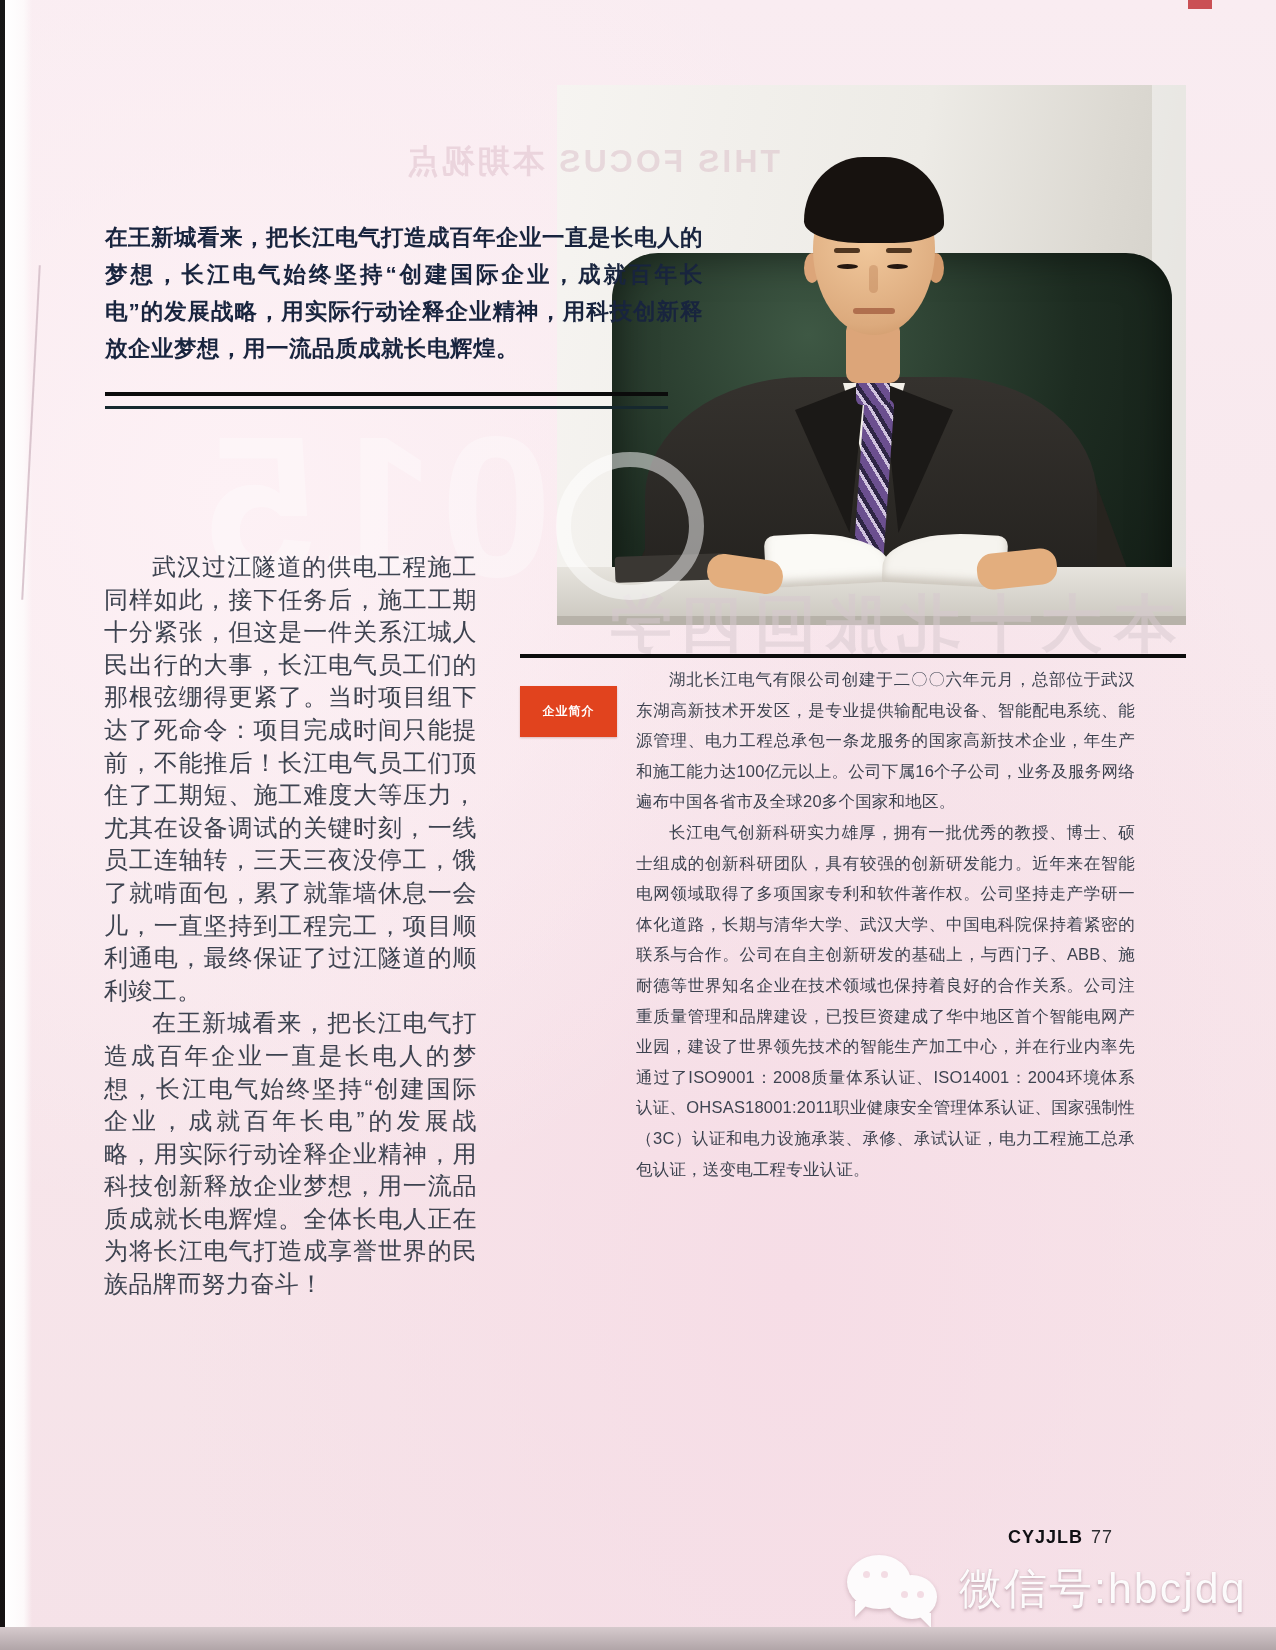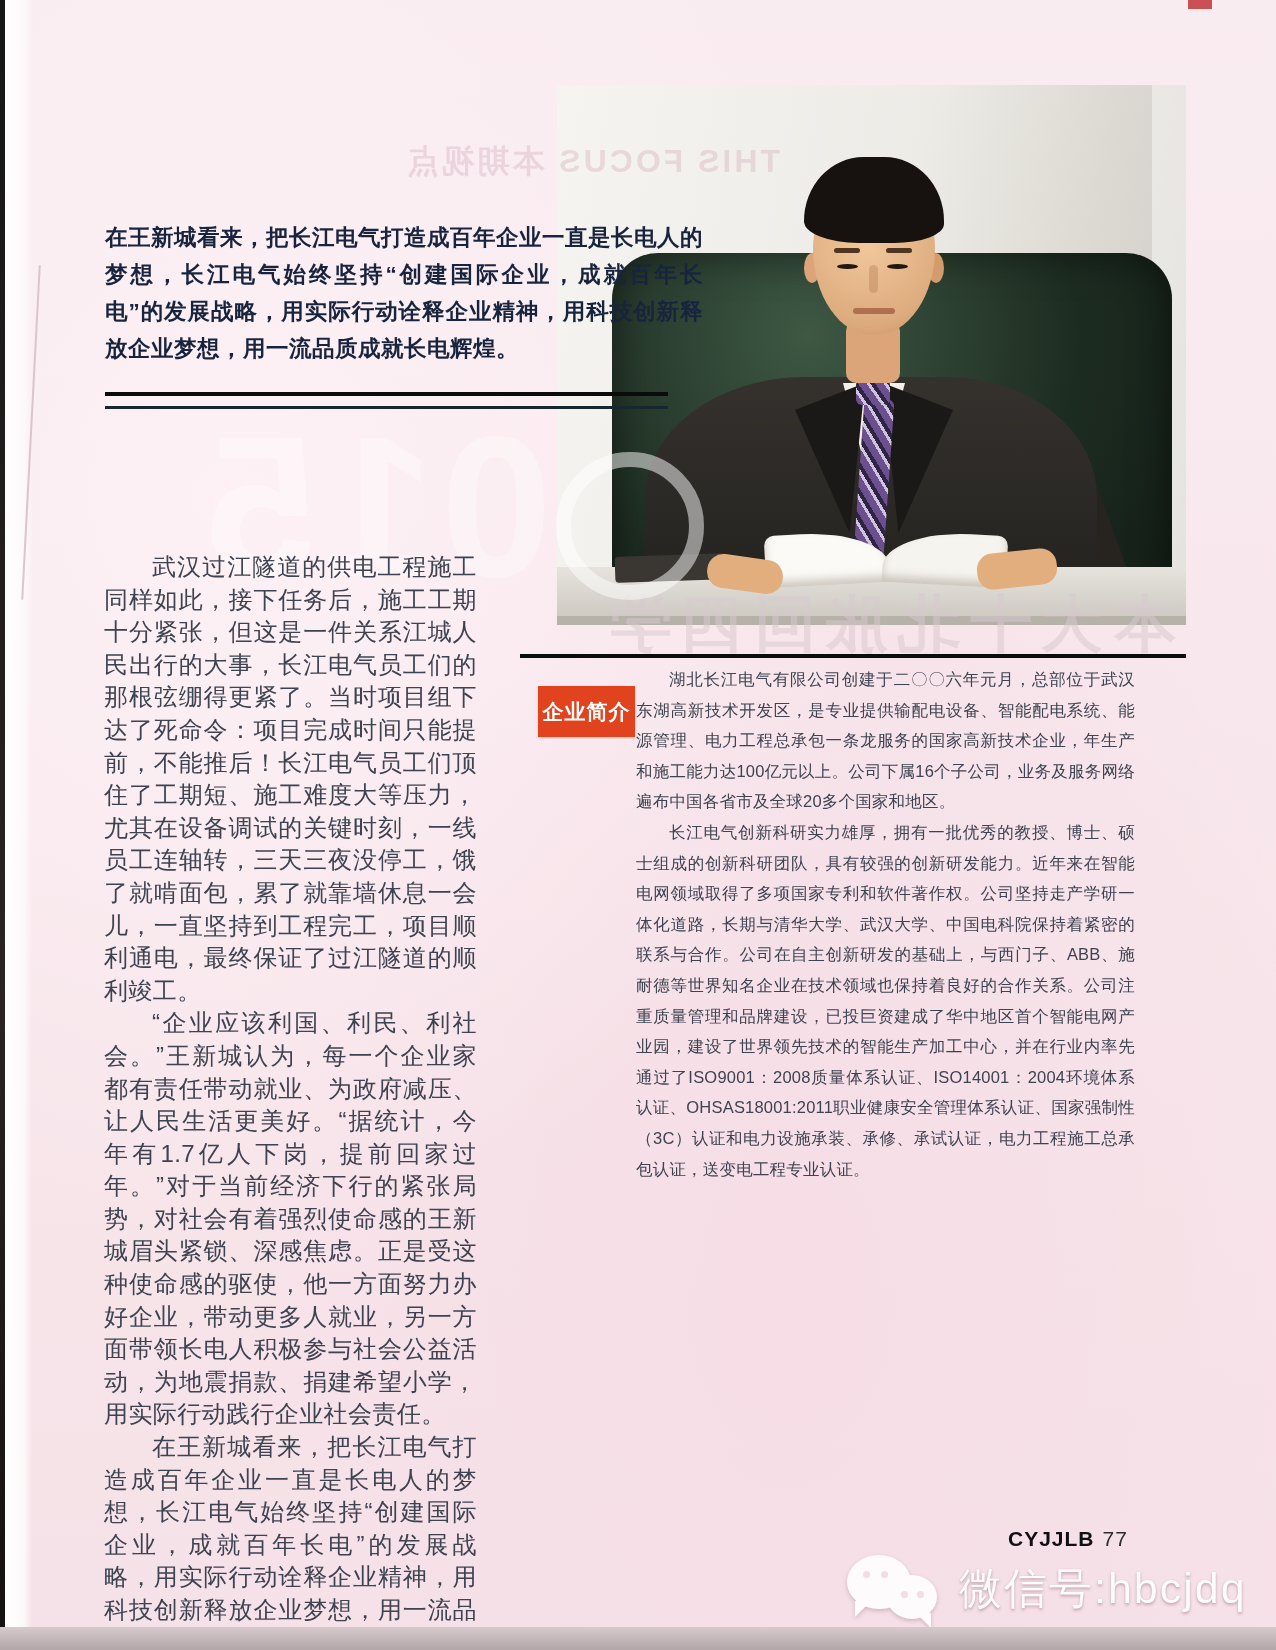--- a/index.html
+++ b/index.html
@@ -67,34 +67,34 @@
   .desk{left:0;bottom:0;width:100%;height:58px;background:linear-gradient(#e6e3dd,#cac6be);}
   .desk-edge{left:0;bottom:0;width:100%;height:9px;background:#b7b2a9;}
   .folder{left:58px;bottom:44px;width:112px;height:26px;background:#3a3733;transform:rotate(-2deg);border-radius:4px;}
   .book-l{left:208px;bottom:40px;width:124px;height:52px;background:#fbfaf6;border-radius:10px 70% 0 10px;transform:rotate(-3deg);box-shadow:inset 0 -6px 8px rgba(160,150,135,.5);}
   .book-r{left:326px;bottom:40px;width:124px;height:52px;background:#f6f4ef;border-radius:70% 10px 10px 0;transform:rotate(3deg);box-shadow:inset 0 -6px 8px rgba(160,150,135,.5);}
   .hand-l{left:150px;bottom:34px;width:76px;height:34px;background:#e3ae7e;border-radius:16px;transform:rotate(8deg);}
   .hand-r{left:420px;bottom:38px;width:80px;height:36px;background:#e3ae7e;border-radius:16px;transform:rotate(-6deg);}
 
   
   .section-rule{left:520px;top:654px;width:666px;height:4px;background:#0c0c0c;z-index:5;}
-  .badge{left:538px;top:686px;width:97px;height:51px;background:#e1431e;color:#fff;
-    display:flex;align-items:center;justify-content:center;font-weight:bold;font-size:21px;
+  .badge{left:520px;top:686px;width:97px;height:51px;background:#e1431e;color:#fff;
+    display:flex;align-items:center;justify-content:center;font-weight:bold;font-size:12px;
     letter-spacing:1px;z-index:5;box-shadow:0 1px 2px rgba(120,40,20,.25);}
 
   
   .col{color:#3d4350;text-align:justify;z-index:5;}
   .col p{margin:0;text-indent:2em;}
   .left-col{left:104px;top:551px;width:373px;font-size:24px;line-height:32.6px;letter-spacing:.4px;}
   .right-col{left:636px;top:664px;width:499px;font-size:16.5px;line-height:30.6px;letter-spacing:.2px;}
   .end-mark{display:inline-block;width:19px;height:19px;background:#0d0d0d;color:#fff;font-weight:bold;
     font-size:14px;line-height:19px;text-align:center;text-indent:0;vertical-align:-2px;margin-left:4px;border-radius:2px;}
 
   
-  .footer-code{left:1008px;top:1527px;width:160px;font-size:21px;color:#101014;z-index:6;letter-spacing:1px;}
+  .footer-code{left:1008px;top:1527px;width:160px;font-size:18px;color:#101014;z-index:6;letter-spacing:1px;}
   .footer-code .code{font-weight:bold;}
   .footer-code .num{font-weight:normal;color:#2c2c30;margin-left:8px;}
   .wechat-row{left:845px;top:1549px;display:flex;align-items:center;z-index:6;}
   .wx{position:relative;width:104px;height:80px;filter:drop-shadow(0 2px 2px rgba(165,130,142,.45));}
   .wx .b1{position:absolute;left:2px;top:6px;width:64px;height:54px;background:#fdfbfc;border-radius:50% 50% 48% 50%;}
   .wx .b1:after{content:"";position:absolute;left:8px;bottom:-8px;width:16px;height:16px;background:#fdfbfc;clip-path:polygon(0 100%,0 0,100% 0);}
   .wx .b2{position:absolute;left:42px;top:26px;width:50px;height:44px;background:#fdfbfc;border-radius:50%;}
   .wx .b2:after{content:"";position:absolute;right:6px;bottom:-9px;width:15px;height:15px;background:#fdfbfc;clip-path:polygon(100% 100%,0 0,100% 0);}
   .wx .e{position:absolute;width:7px;height:7px;background:#f3dce4;border-radius:50%;}
   .wx .e1{left:18px;top:22px;} .wx .e2{left:36px;top:22px;}
@@ -146,21 +146,20 @@
     <div class="abs book-r"></div>
     <div class="abs hand-l"></div>
     <div class="abs hand-r"></div>
   </div>
 
   <div class="abs section-rule"></div>
   <div class="abs badge">企业简介</div>
 
   <div class="abs col left-col">
     <p>武汉过江隧道的供电工程施工同样如此，接下任务后，施工工期十分紧张，但这是一件关系江城人民出行的大事，长江电气员工们的那根弦绷得更紧了。当时项目组下达了死命令：项目完成时间只能提前，不能推后！长江电气员工们顶住了工期短、施工难度大等压力，尤其在设备调试的关键时刻，一线员工连轴转，三天三夜没停工，饿了就啃面包，累了就靠墙休息一会儿，一直坚持到工程完工，项目顺利通电，最终保证了过江隧道的顺利竣工。</p>
-    <p>“企业应该利国、利民、利社会。”王新城认为，每一个企业家都有责任带动就业、为政府减压、让人民生活更美好。“据统计，今年有1.7亿人下岗，提前回家过年。”对于当前经济下行的紧张局势，对社会有着强烈使命感的王新城眉头紧锁、深感焦虑。正是受这种使命感的驱使，他一方面努力办好企业，带动更多人就业，另一方面带领长电人积极参与社会公益活动，为地震捐款、捐建希望小学，用实际行动践行企业社会责任。</p>
     <p>在王新城看来，把长江电气打造成百年企业一直是长电人的梦想，长江电气始终坚持“创建国际企业，成就百年长电”的发展战略，用实际行动诠释企业精神，用科技创新释放企业梦想，用一流品质成就长电辉煌。全体长电人正在为将长江电气打造成享誉世界的民族品牌而努力奋斗！</p>
   </div>
 
   <div class="abs col right-col">
     <p>湖北长江电气有限公司创建于二〇〇六年元月，总部位于武汉东湖高新技术开发区，是专业提供输配电设备、智能配电系统、能源管理、电力工程总承包一条龙服务的国家高新技术企业，年生产和施工能力达100亿元以上。公司下属16个子公司，业务及服务网络遍布中国各省市及全球20多个国家和地区。</p>
     <p>长江电气创新科研实力雄厚，拥有一批优秀的教授、博士、硕士组成的创新科研团队，具有较强的创新研发能力。近年来在智能电网领域取得了多项国家专利和软件著作权。公司坚持走产学研一体化道路，长期与清华大学、武汉大学、中国电科院保持着紧密的联系与合作。公司在自主创新研发的基础上，与西门子、ABB、施耐德等世界知名企业在技术领域也保持着良好的合作关系。公司注重质量管理和品牌建设，已投巨资建成了华中地区首个智能电网产业园，建设了世界领先技术的智能生产加工中心，并在行业内率先通过了ISO9001：2008质量体系认证、ISO14001：2004环境体系认证、OHSAS18001:2011职业健康安全管理体系认证、国家强制性（3C）认证和电力设施承装、承修、承试认证，电力工程施工总承包认证，送变电工程专业认证。</p>
   </div>
 
   <div class="abs footer-code">
     <span class="code">CYJJLB</span><span class="num">77</span>

